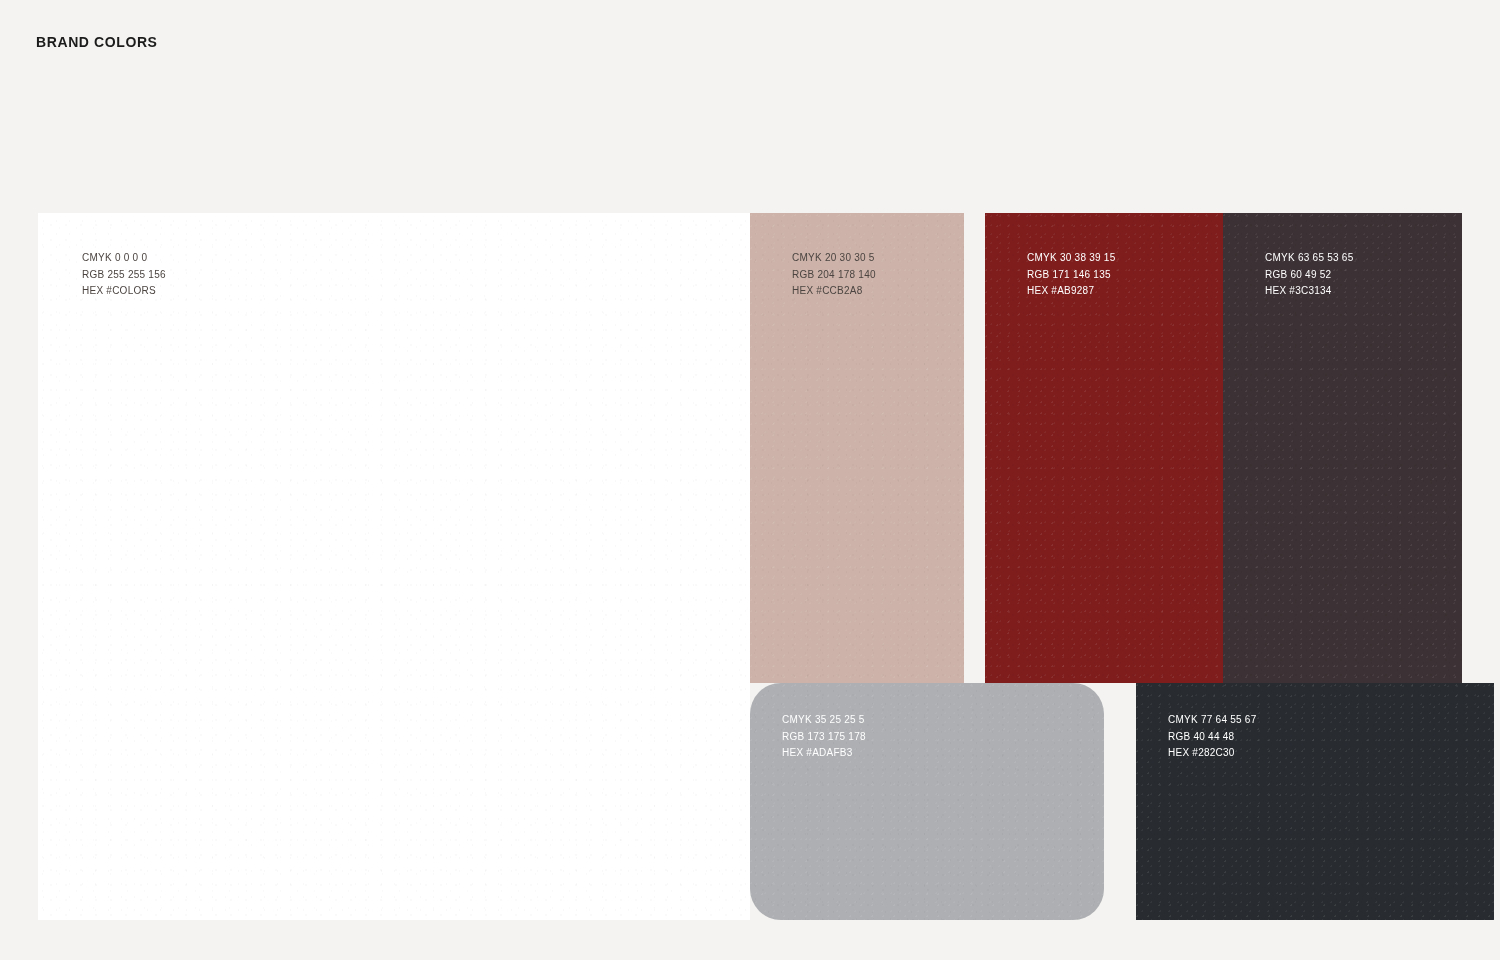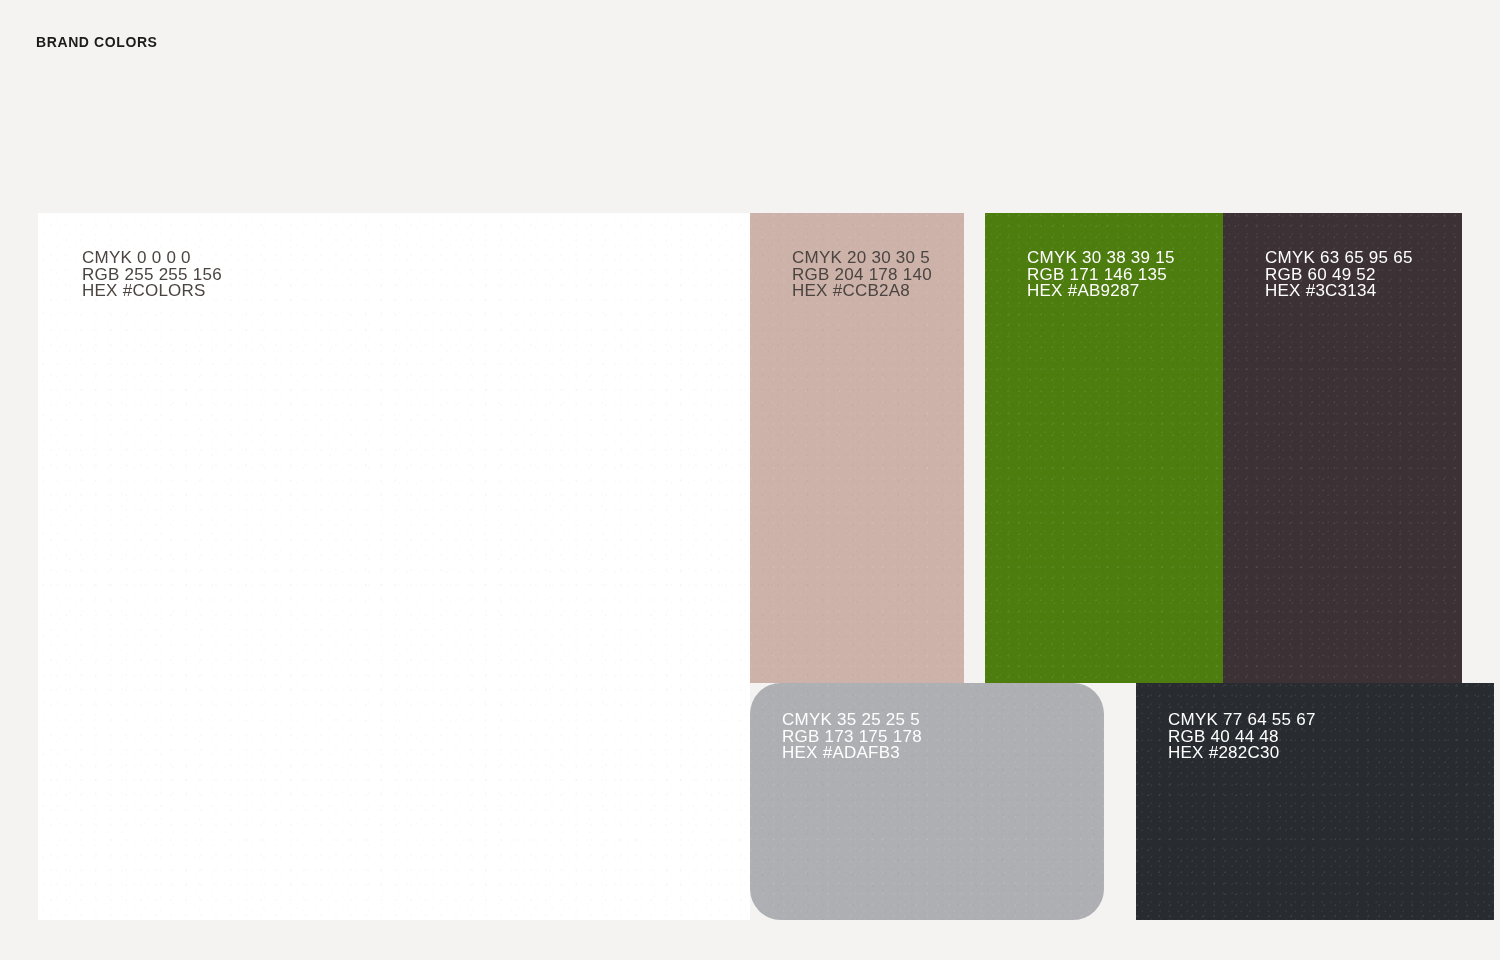--- a/index.html
+++ b/index.html
@@ -54,21 +54,21 @@
       radial-gradient(circle at 71% 35%, rgba(255,255,255,0.10) 0 1px, transparent 1px),
       radial-gradient(circle at 88% 79%, rgba(0,0,0,0.045) 0 1px, transparent 1px),
       radial-gradient(circle at 27% 88%, rgba(0,0,0,0.04) 0 1px, transparent 1px);
     background-size: 11px 11px, 13px 13px, 9px 9px, 15px 15px, 17px 17px;
   }
 
   .swatch-info {
     position: absolute;
     left: 42px;
     top: 37px;
-    font-size: 17px;
+    font-size: 10px;
     line-height: 16.5px;
     letter-spacing: 0.25px;
     white-space: nowrap;
     z-index: 2;
   }
 
   .swatch-info .line { display: block; }
 
   
   .ink-dark  .swatch-info { color: #4b4441; }
@@ -96,31 +96,31 @@
   </div>
 
   <div class="swatch ink-dark" style="left:712px; top:0px; width:214px; height:470px; background:#CCB2A8;">
     <div class="swatch-info">
       <span class="line">CMYK 20 30 30 5</span>
       <span class="line">RGB  204 178 140</span>
       <span class="line">HEX #CCB2A8</span>
     </div>
   </div>
 
-  <div class="swatch ink-light" style="left:947px; top:0px; width:240px; height:470px; background:#4d7c0f;">
+  <div class="swatch ink-light" style="left:947px; top:0px; width:240px; height:470px; background:#7f1d1d;">
     <div class="swatch-info">
       <span class="line">CMYK  30 38 39 15</span>
       <span class="line">RGB  171 146 135</span>
       <span class="line">HEX #AB9287</span>
     </div>
   </div>
 
   <div class="swatch ink-light" style="left:1185px; top:0px; width:239px; height:470px; background:#3C3134;">
     <div class="swatch-info">
-      <span class="line">CMYK  63 65 95 65</span>
+      <span class="line">CMYK  63 65 53 65</span>
       <span class="line">RGB  60 49 52</span>
       <span class="line">HEX #3C3134</span>
     </div>
   </div>
 
   <div class="swatch ink-light row-bottom" style="left:712px; top:470px; width:354px; height:237px; background:#ADAFB3;border-radius:31px;">
     <div class="swatch-info">
       <span class="line">CMYK  35 25 25 5</span>
       <span class="line">RGB  173 175 178</span>
       <span class="line">HEX #ADAFB3</span>

